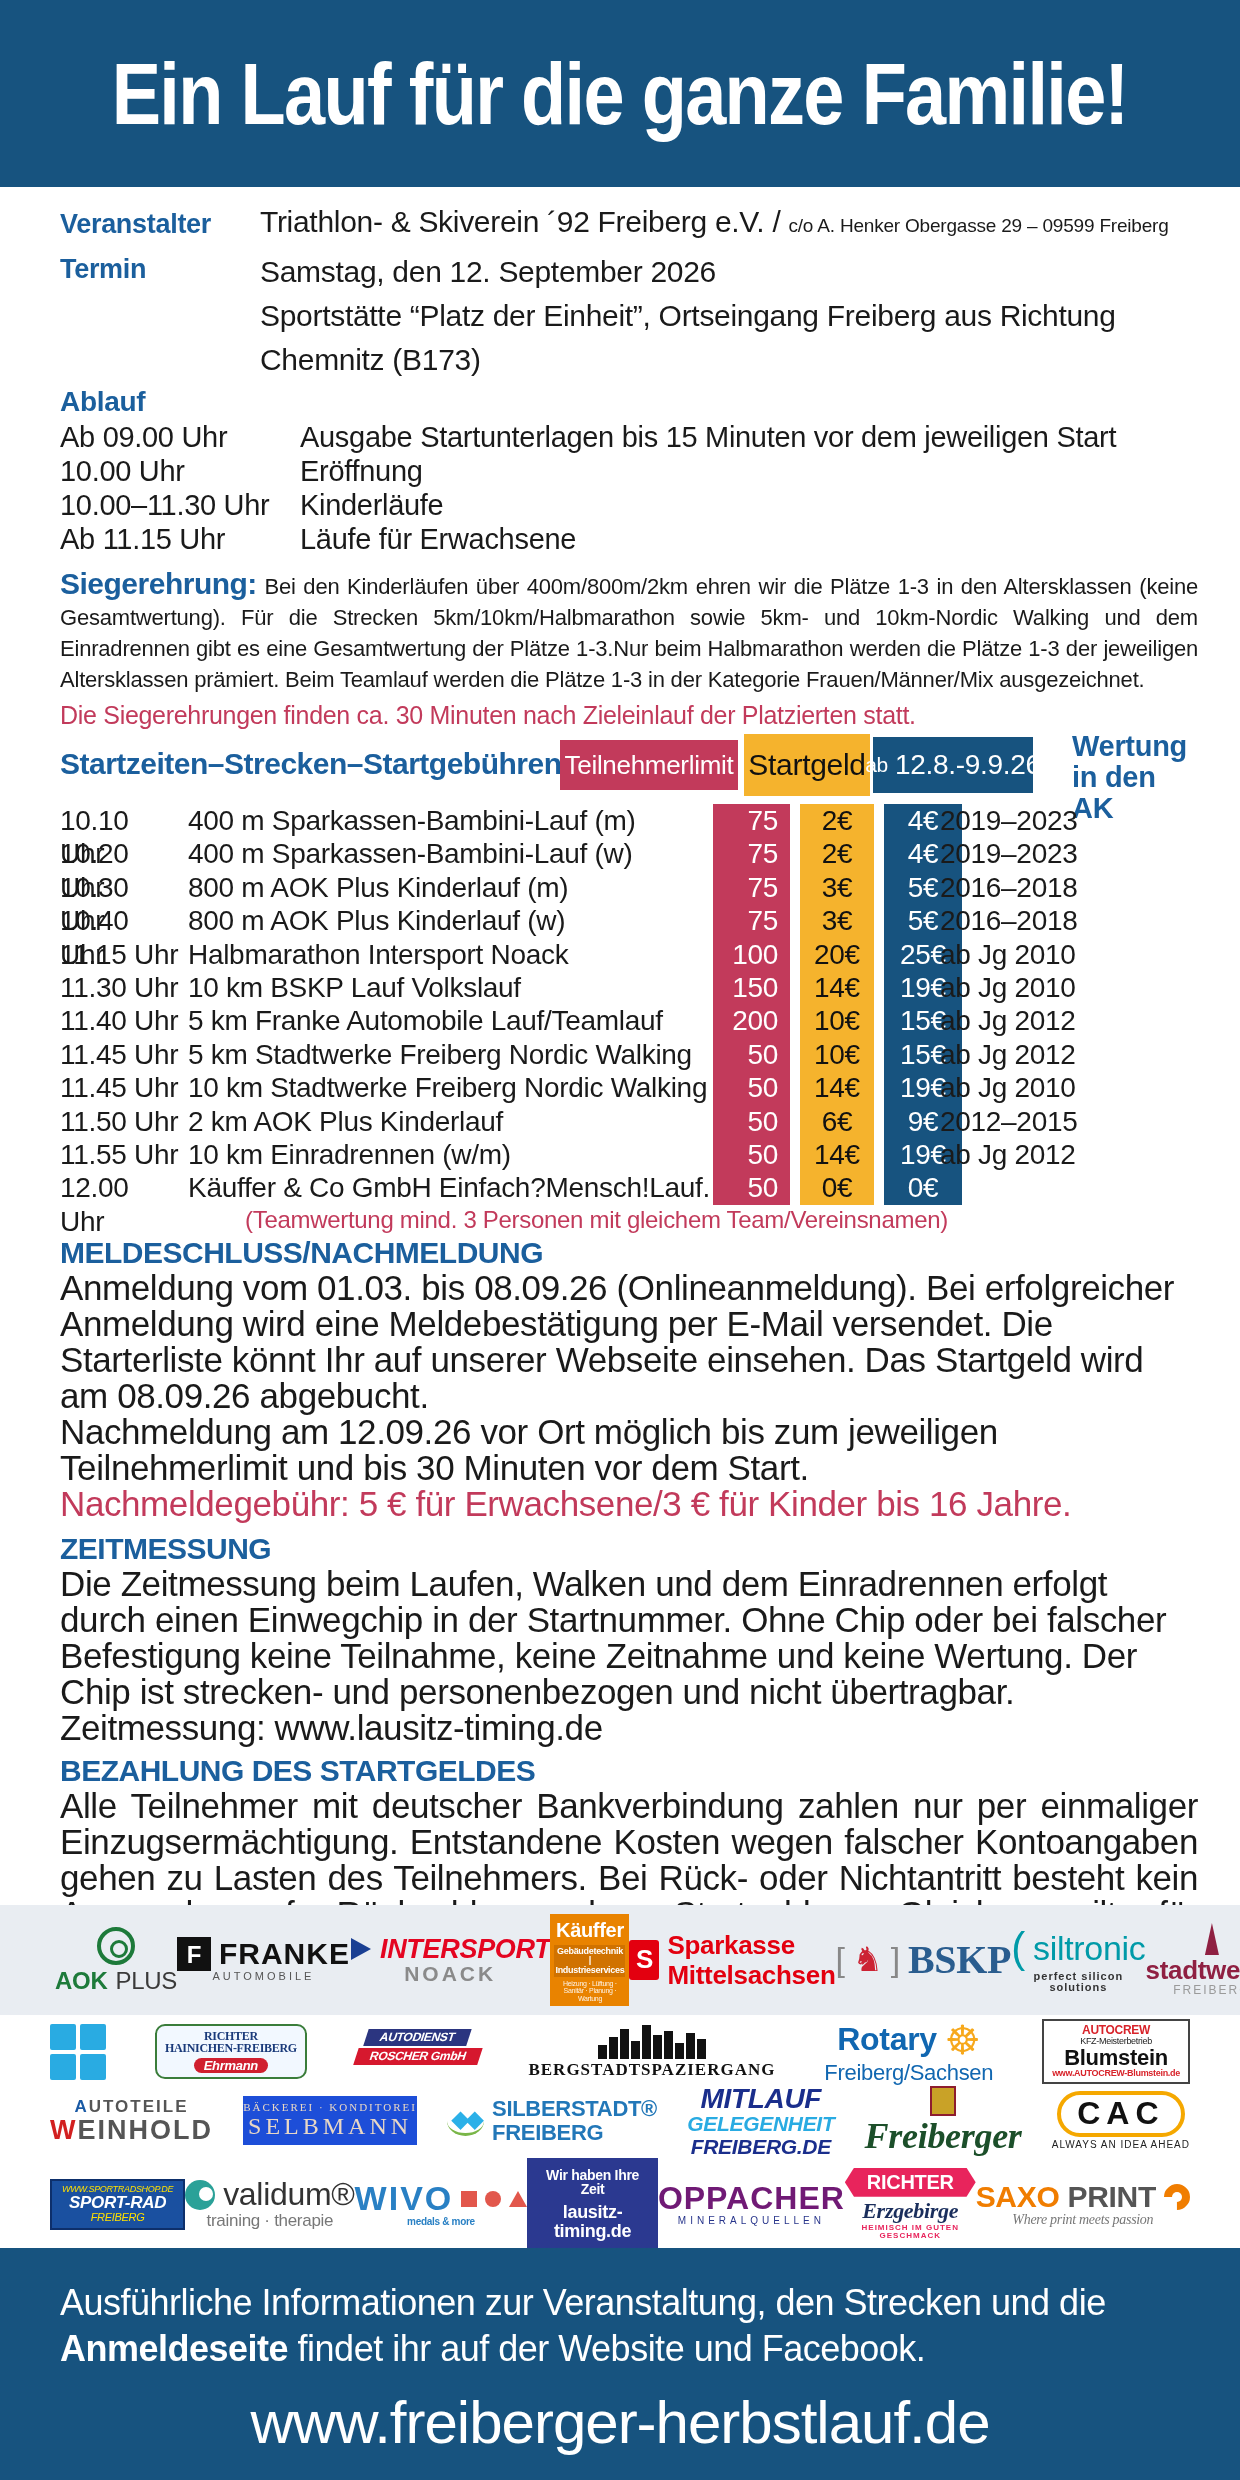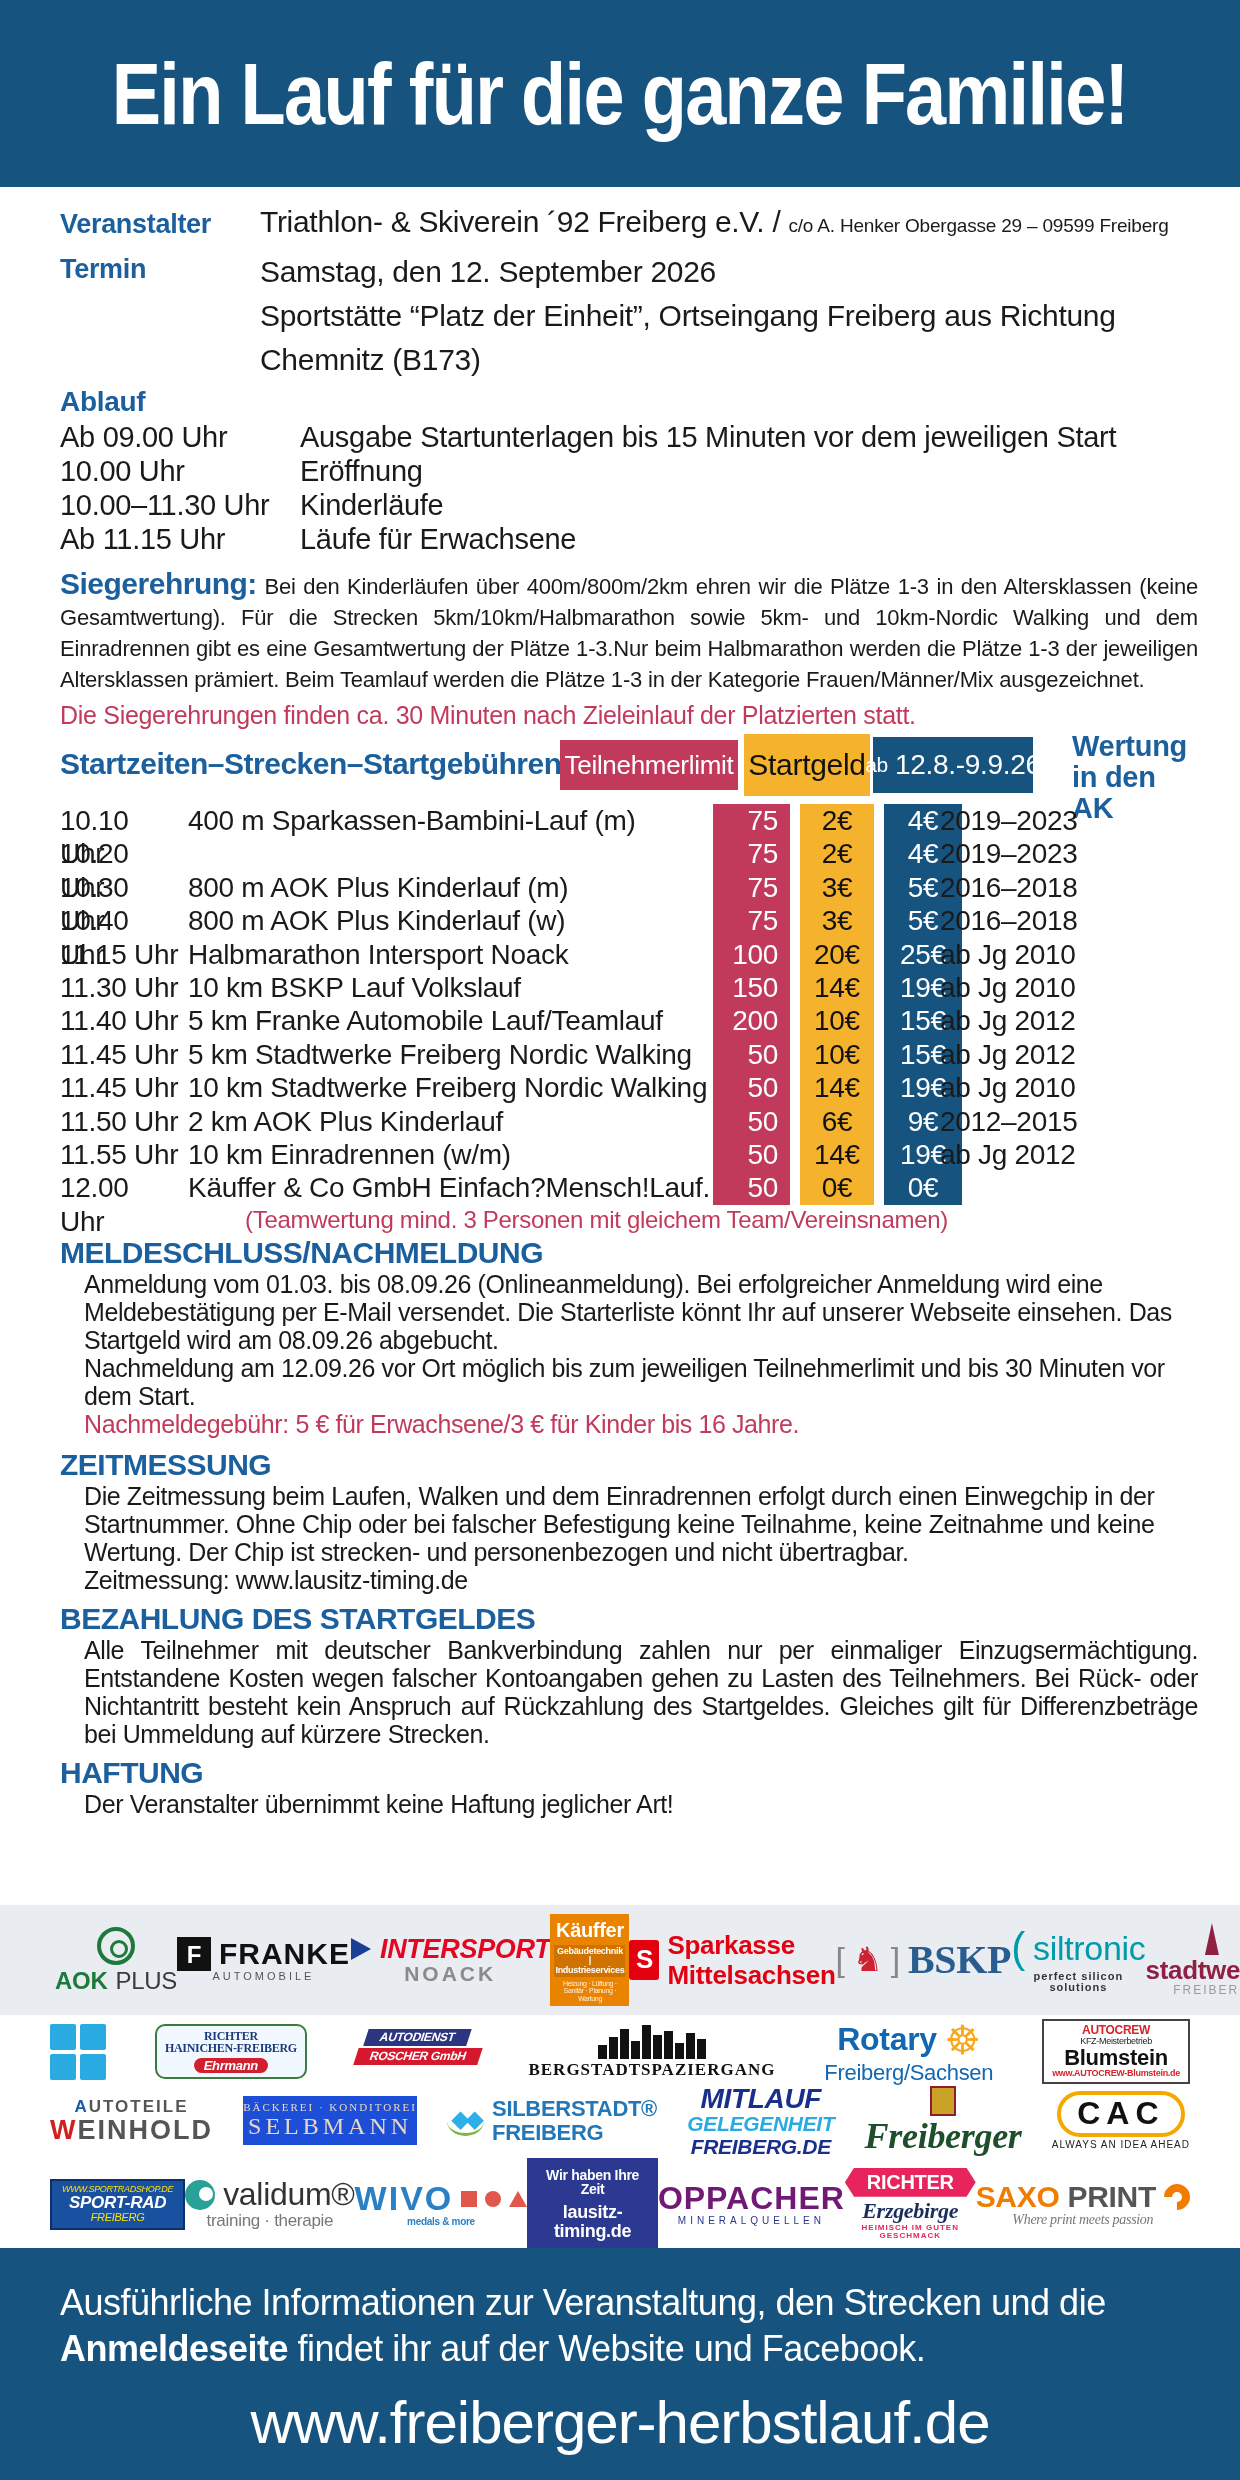--- a/index.html
+++ b/index.html
@@ -52,21 +52,21 @@
   .tf { left:740px; width:74px; text-align:center; color:#111; }
   .tx { left:824px; width:78px; text-align:center; color:#fff; }
   .ta { left:880px; width:218px; text-align:left; }
   .tfoot { margin-left:185px; margin-top:1px; font-size:24px; color:#c23a5b; height:28px; }
   
   .sech { font-size:30px; font-weight:700; color:#1b5f9d; letter-spacing:-0.5px; height:34px; }
   .m-meld { margin-top:2px; }
   .m-zeit { margin-top:10px; }
   .m-bez  { margin-top:8px; }
   .m-haft { margin-top:8px; }
-  .para { font-size:25px; line-height:28px; letter-spacing:-0.4px;margin-left:24px; }
+  .para { font-size:35px; line-height:36px; letter-spacing:-0.4px; }
   .just { text-align:justify; }
   .pred { color:#c23a5b; }
   
   .spon-gray { position:absolute; top:1905px; left:0; width:1240px; height:110px; background:#e9edf2;
     display:flex; align-items:center; justify-content:space-between; padding:0 55px; }
   .spon-white { position:absolute; top:2015px; left:0; width:1240px; height:233px; background:#fff;
     display:flex; flex-direction:column; justify-content:space-around; padding:4px 50px; }
   .sprow { display:flex; align-items:center; justify-content:space-between; }
   .logo { display:flex; flex-direction:column; align-items:center; line-height:1.05; text-align:center; }
   .lrow { display:flex; align-items:center; gap:8px; }
@@ -217,20 +217,21 @@
       <div class="trow">
         <span class="tt">10.10 Uhr</span>
         <span class="tn">400 m Sparkassen-Bambini-Lauf (m)</span>
         <span class="tl">75</span>
         <span class="tf">2€</span>
         <span class="tx">4€</span>
         <span class="ta">2019–2023</span>
       </div>
       <div class="trow">
         <span class="tt">10.20 Uhr</span>
+        <span class="tn">400 m Sparkassen-Bambini-Lauf (w)</span>
         <span class="tl">75</span>
         <span class="tf">2€</span>
         <span class="tx">4€</span>
         <span class="ta">2019–2023</span>
       </div>
       <div class="trow">
         <span class="tt">10.30 Uhr</span>
         <span class="tn">800 m AOK Plus Kinderlauf (m)</span>
         <span class="tl">75</span>
         <span class="tf">3€</span>

